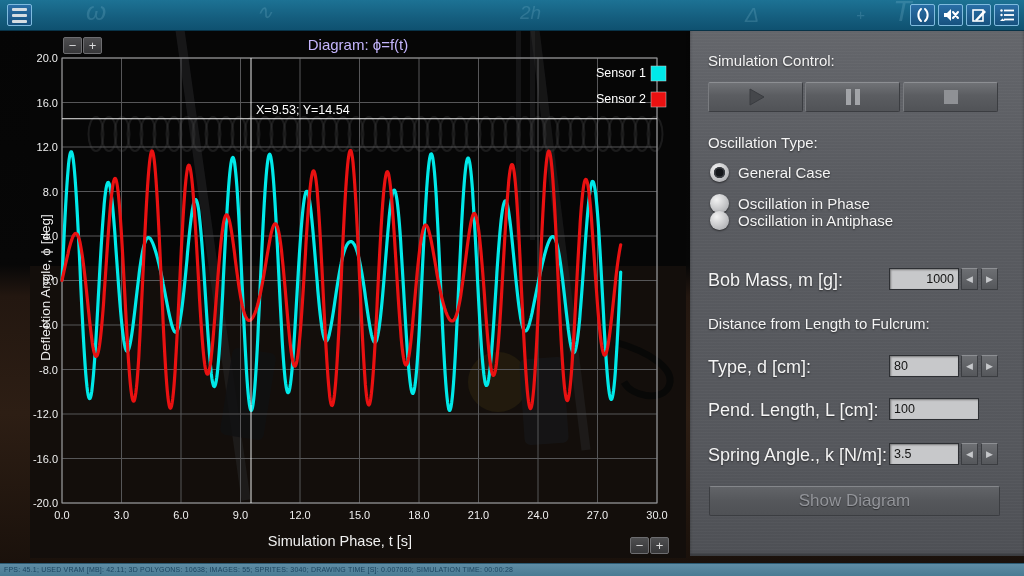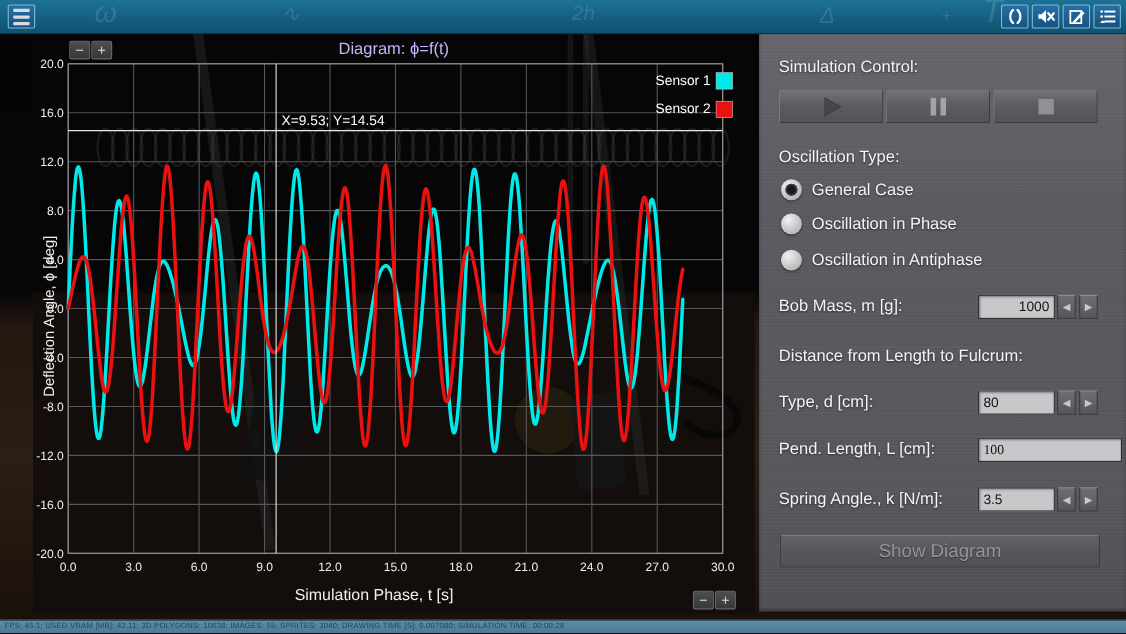--- a/index.html
+++ b/index.html
@@ -47,25 +47,25 @@
     background:linear-gradient(#707276,#5b5d61 45%,#515357);
     border:1px solid #3b3d41;border-top-color:#8d8f93;border-left-color:#7a7c80;border-radius:2px;
     display:flex;align-items:center;justify-content:center;cursor:pointer;padding:0;}
   .radio-row{position:absolute;left:20px;height:21px;display:flex;align-items:center;gap:9px;cursor:pointer;}
   .radio{position:relative;width:19px;height:19px;border-radius:50%;
     background:radial-gradient(circle at 35% 30%,#f2f2f2,#b5b6b9 75%,#97989b);
     box-shadow:0 1px 2px rgba(0,0,0,.55);}
   .radio.sel::after{content:"";position:absolute;inset:4px;border-radius:50%;
     background:#15171b;box-shadow:inset 0 0 0 1.5px #3c3f44;}
   .radio-lbl{color:#f4f4f4;font-size:15px;text-shadow:0 1px 2px rgba(0,0,0,.55);}
-  .frow-lbl{position:absolute;left:18px;color:#f4f4f4;font-size:15px;text-shadow:0 1px 2px rgba(0,0,0,.55);}
+  .frow-lbl{position:absolute;left:18px;color:#f4f4f4;font-size:18px;text-shadow:0 1px 2px rgba(0,0,0,.55);}
   .fld{position:absolute;height:22px;left:199px;width:70px;box-sizing:border-box;
     background:#c7c8ca;border:1px solid #2d2f33;color:#141414;font-size:12.5px;
     font-family:"Liberation Sans",sans-serif;padding:0 4px;box-shadow:inset 1px 1px 2px rgba(0,0,0,.4);}
-  .fld.wide{width:131px;font-family:Liberation Serif, serif;}
+  .fld.wide{width:90px;}
   .step{position:absolute;width:17px;height:22px;background:linear-gradient(#6d6f73,#55575b);
     border:1px solid #3b3d41;border-top-color:#8d8f93;color:#c6c8cb;font-size:9px;line-height:20px;
     text-align:center;padding:0;cursor:pointer;}
   .show-btn{position:absolute;left:19px;top:456px;width:291px;height:30px;
     background:linear-gradient(#626468,#55575b 50%,#4f5155);
     border:1px solid #3b3d41;border-top-color:#85878b;border-radius:2px;
     color:#93959a;font-size:17px;font-family:"Liberation Sans",sans-serif;cursor:pointer;
     text-shadow:0 1px 1px rgba(0,0,0,.4);}
 
   
@@ -280,21 +280,21 @@
     <div class="ph" style="top:104px;">Oscillation Type:</div>
 
     <div class="radio-row" style="top:132px;">
       <span class="radio sel"></span>
       <span class="radio-lbl">General Case</span>
     </div>
     <div class="radio-row" style="top:163px;">
       <span class="radio"></span>
       <span class="radio-lbl">Oscillation in Phase</span>
     </div>
-    <div class="radio-row" style="top:196px;">
+    <div class="radio-row" style="top:180px;">
       <span class="radio"></span>
       <span class="radio-lbl">Oscillation in Antiphase</span>
     </div>
 
     <div class="frow-lbl" style="top:240px;">Bob Mass, m [g]:</div>
     <input class="fld" style="top: 238px; text-align: right;" value="1000">
     <button class="step" style="left:271px;top:238px;">◀</button>
     <button class="step" style="left:291px;top:238px;">▶</button>
 
     <div class="ph" style="top:285px;">Distance from Length to Fulcrum:</div>

